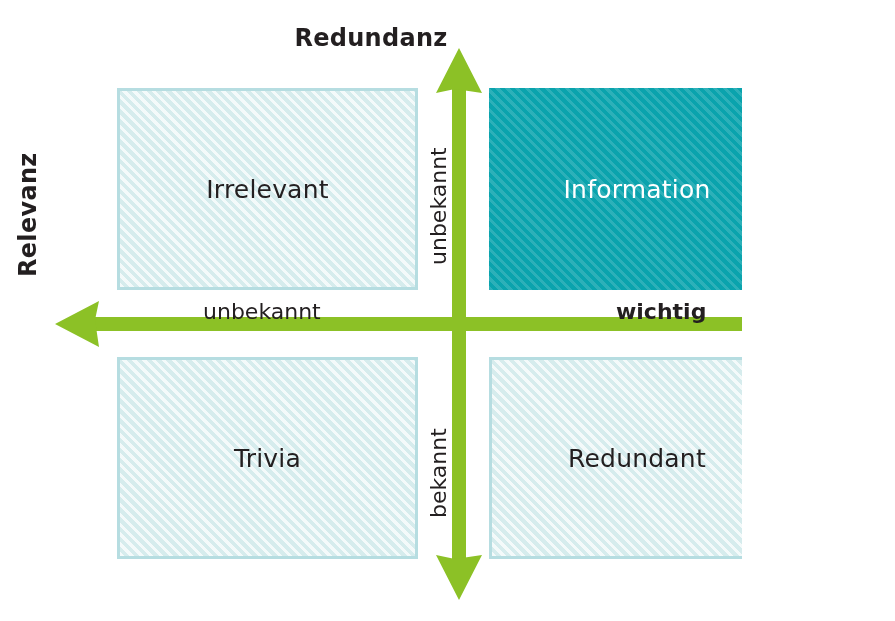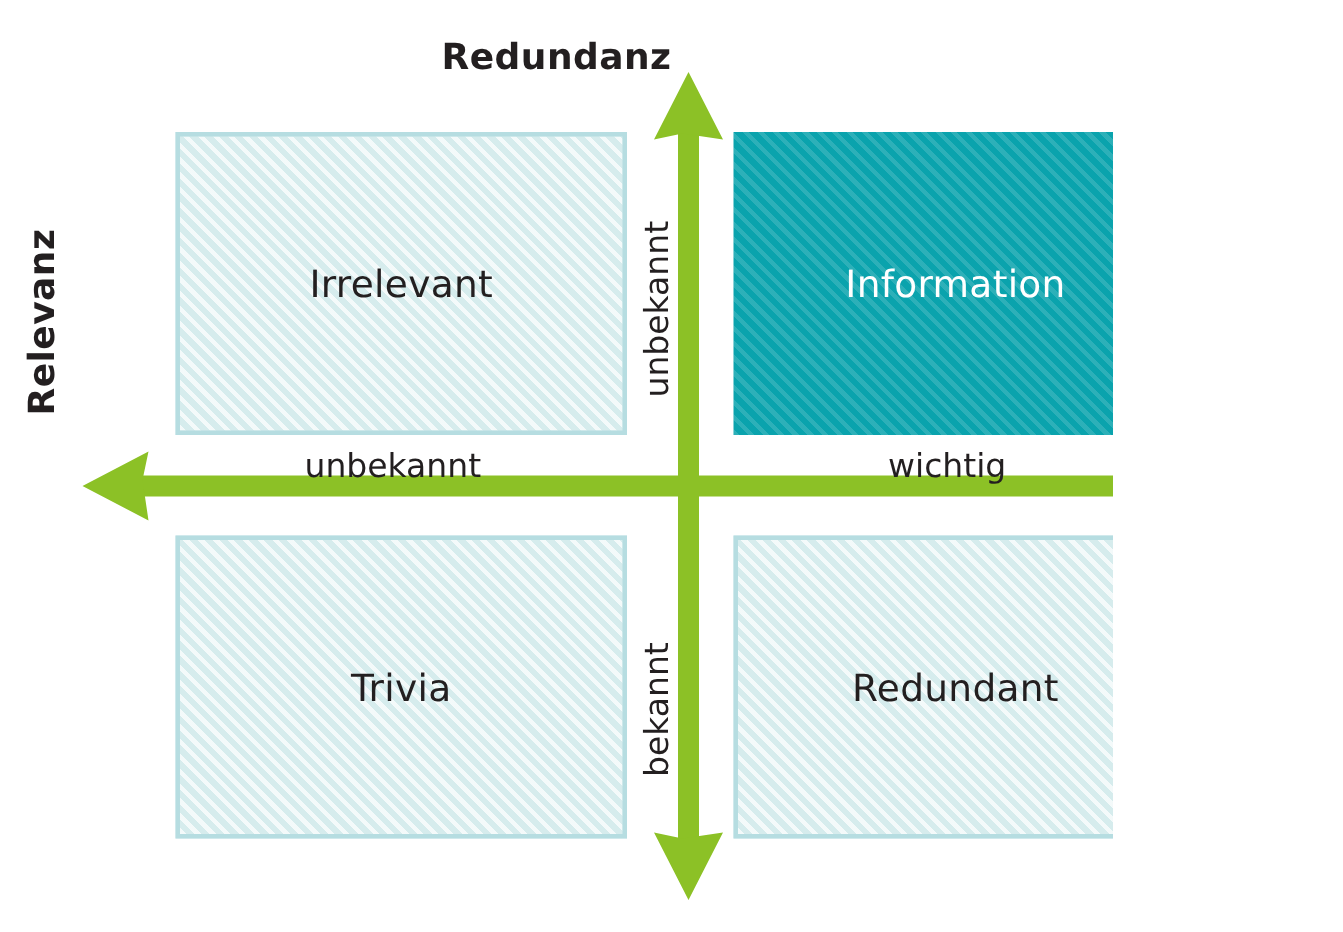--- a/index.html
+++ b/index.html
@@ -95,21 +95,21 @@
   }
 
   
   .axis-tick {
     position: absolute;
     font-size: 22px;
     color: #231f20;
     white-space: nowrap;
   }
   #tick-unwichtig { left: 203px; top: 299px; }
-  #tick-wichtig   { left: 592px; top: 299px; }
+  #tick-wichtig   { left: 616px; top: 299px; font-weight: bold; }
   #tick-unbekannt {
     left: 426px;
     top: 265px;
     transform: rotate(-90deg);
     transform-origin: left top;
   }
   #tick-bekannt {
     left: 426px;
     top: 518px;
     transform: rotate(-90deg);

